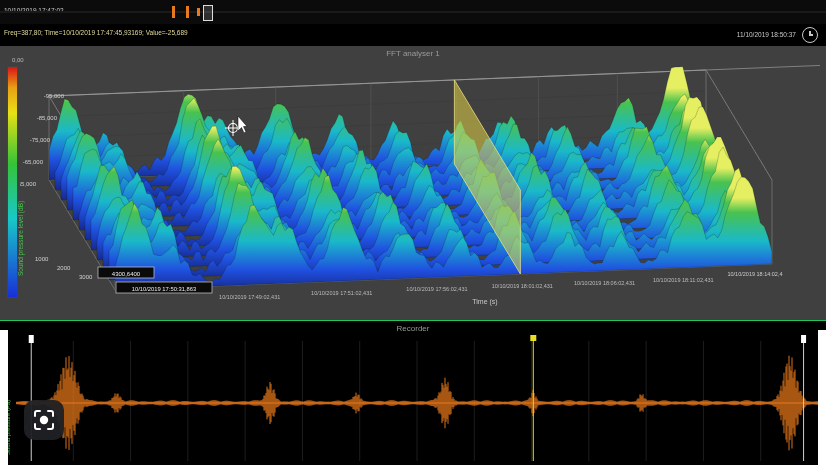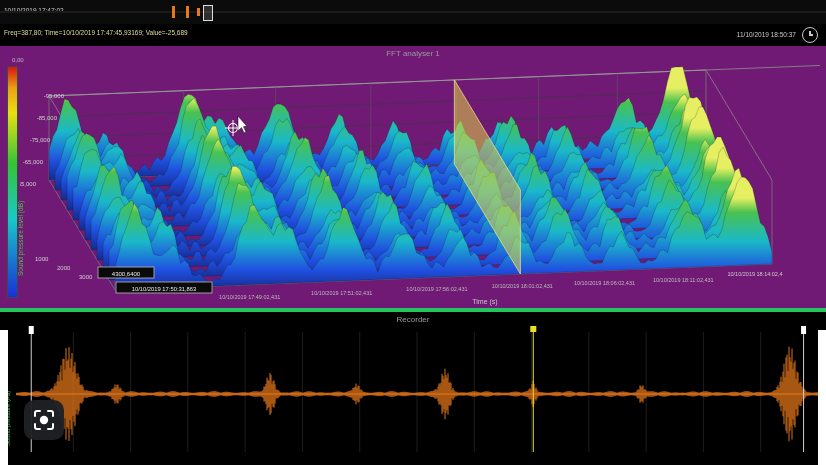--- a/index.html
+++ b/index.html
@@ -15,31 +15,31 @@
   .thandle{position:absolute;left:203px;top:5px;width:8px;height:14px;border:1px solid #ddd;background:rgba(255,255,255,.15);}
   
   .statusbar{position:absolute;top:24px;left:0;right:0;height:22px;background:#000;}
   .status-text{position:absolute;left:4px;top:5px;font-size:6.5px;color:#e2dc9a;white-space:nowrap;}
   .ts.end{right:30px;top:7px;}
   .clock{position:absolute;right:8px;top:3px;width:14px;height:14px;border:1.5px solid #c9c9c9;border-radius:50%;}
   .hand{position:absolute;background:#c9c9c9;left:6px;}
   .hand.h{top:3px;width:1.5px;height:4px;}
   .hand.m{top:6px;width:4px;height:1.5px;}
   
-  .fft-panel{position:absolute;top:46px;left:0;right:0;height:274px;background:#701a75;}
+  .fft-panel{position:absolute;top:46px;left:0;right:0;height:274px;background:#404040;}
   .panel-title{position:absolute;left:0;right:0;top:3px;text-align:center;font-size:8px;color:#9a9a9a;}
   .cb-top{position:absolute;left:12px;top:11px;font-size:6px;color:#bbb;}
   .colorbar{position:absolute;left:7px;top:20px;width:9px;height:230px;border:1px solid #444;
     background:linear-gradient(to bottom,#d81414 0%,#e8a014 9%,#e8e014 20%,#35c437 42%,#18c8c8 66%,#1830d8 100%);}
   .cb-label{position:absolute;left:17px;top:60px;height:170px;color:#49c24f;font-size:6.5px;
     writing-mode:vertical-rl;transform:rotate(180deg);white-space:nowrap;}
   #fft-svg{position:absolute;left:20px;top:8px;width:800px;height:260px;}
   svg{font-family:"Liberation Sans",sans-serif;}
   
-  .rec-panel{position:absolute;top:308px;left:0;right:0;height:145px;background:#000;border-top:4px solid #22c55e;}
+  .rec-panel{position:absolute;top:320px;left:0;right:0;height:145px;background:#000;border-top:1px solid #22c55e;}
   .rec-ylabel{position:absolute;left:5px;top:34px;height:100px;color:#49c24f;font-size:6px;
     writing-mode:vertical-rl;transform:rotate(180deg);white-space:nowrap;}
   #rec-svg{position:absolute;left:16px;top:14px;width:802px;height:126px;}
   
   .white-strip{position:absolute;top:330px;bottom:0;width:8px;background:#fff;}
   .white-strip.left{left:0;} .white-strip.right{right:0;}
   
   .lens{position:absolute;left:24px;top:400px;width:40px;height:40px;border-radius:10px;
     background:rgba(32,33,36,.95);display:flex;align-items:center;justify-content:center;}
 </style>

